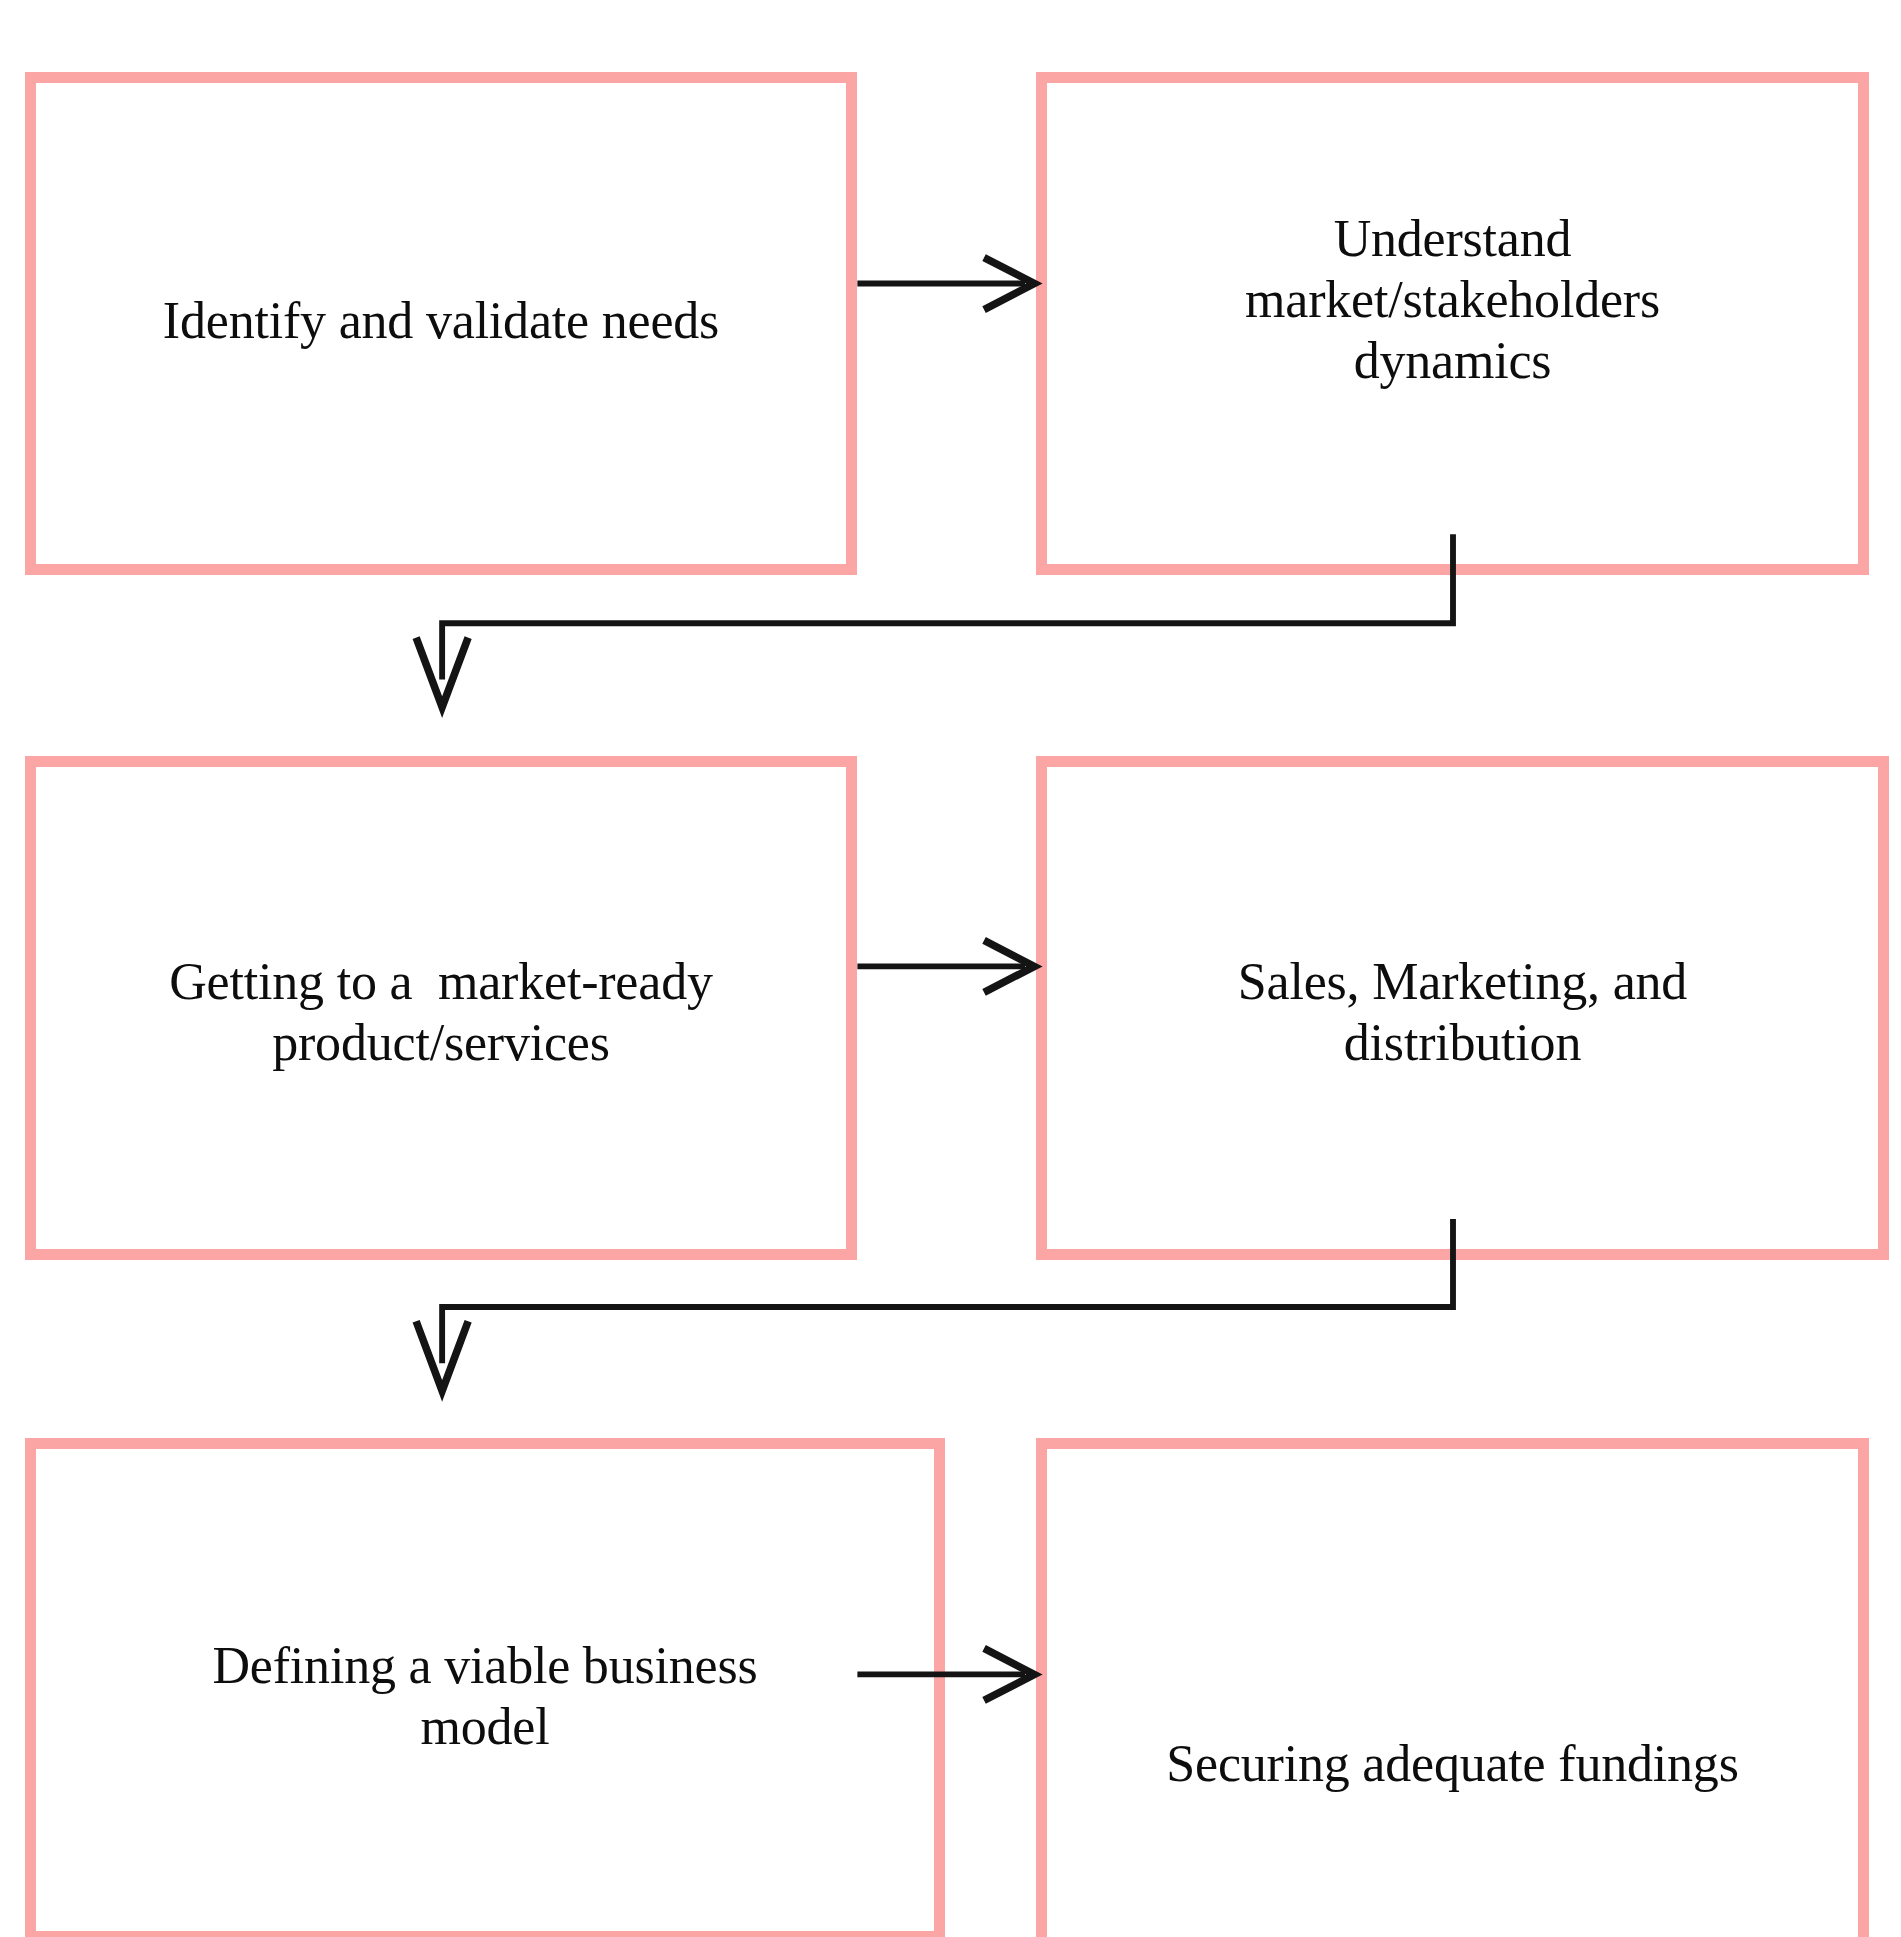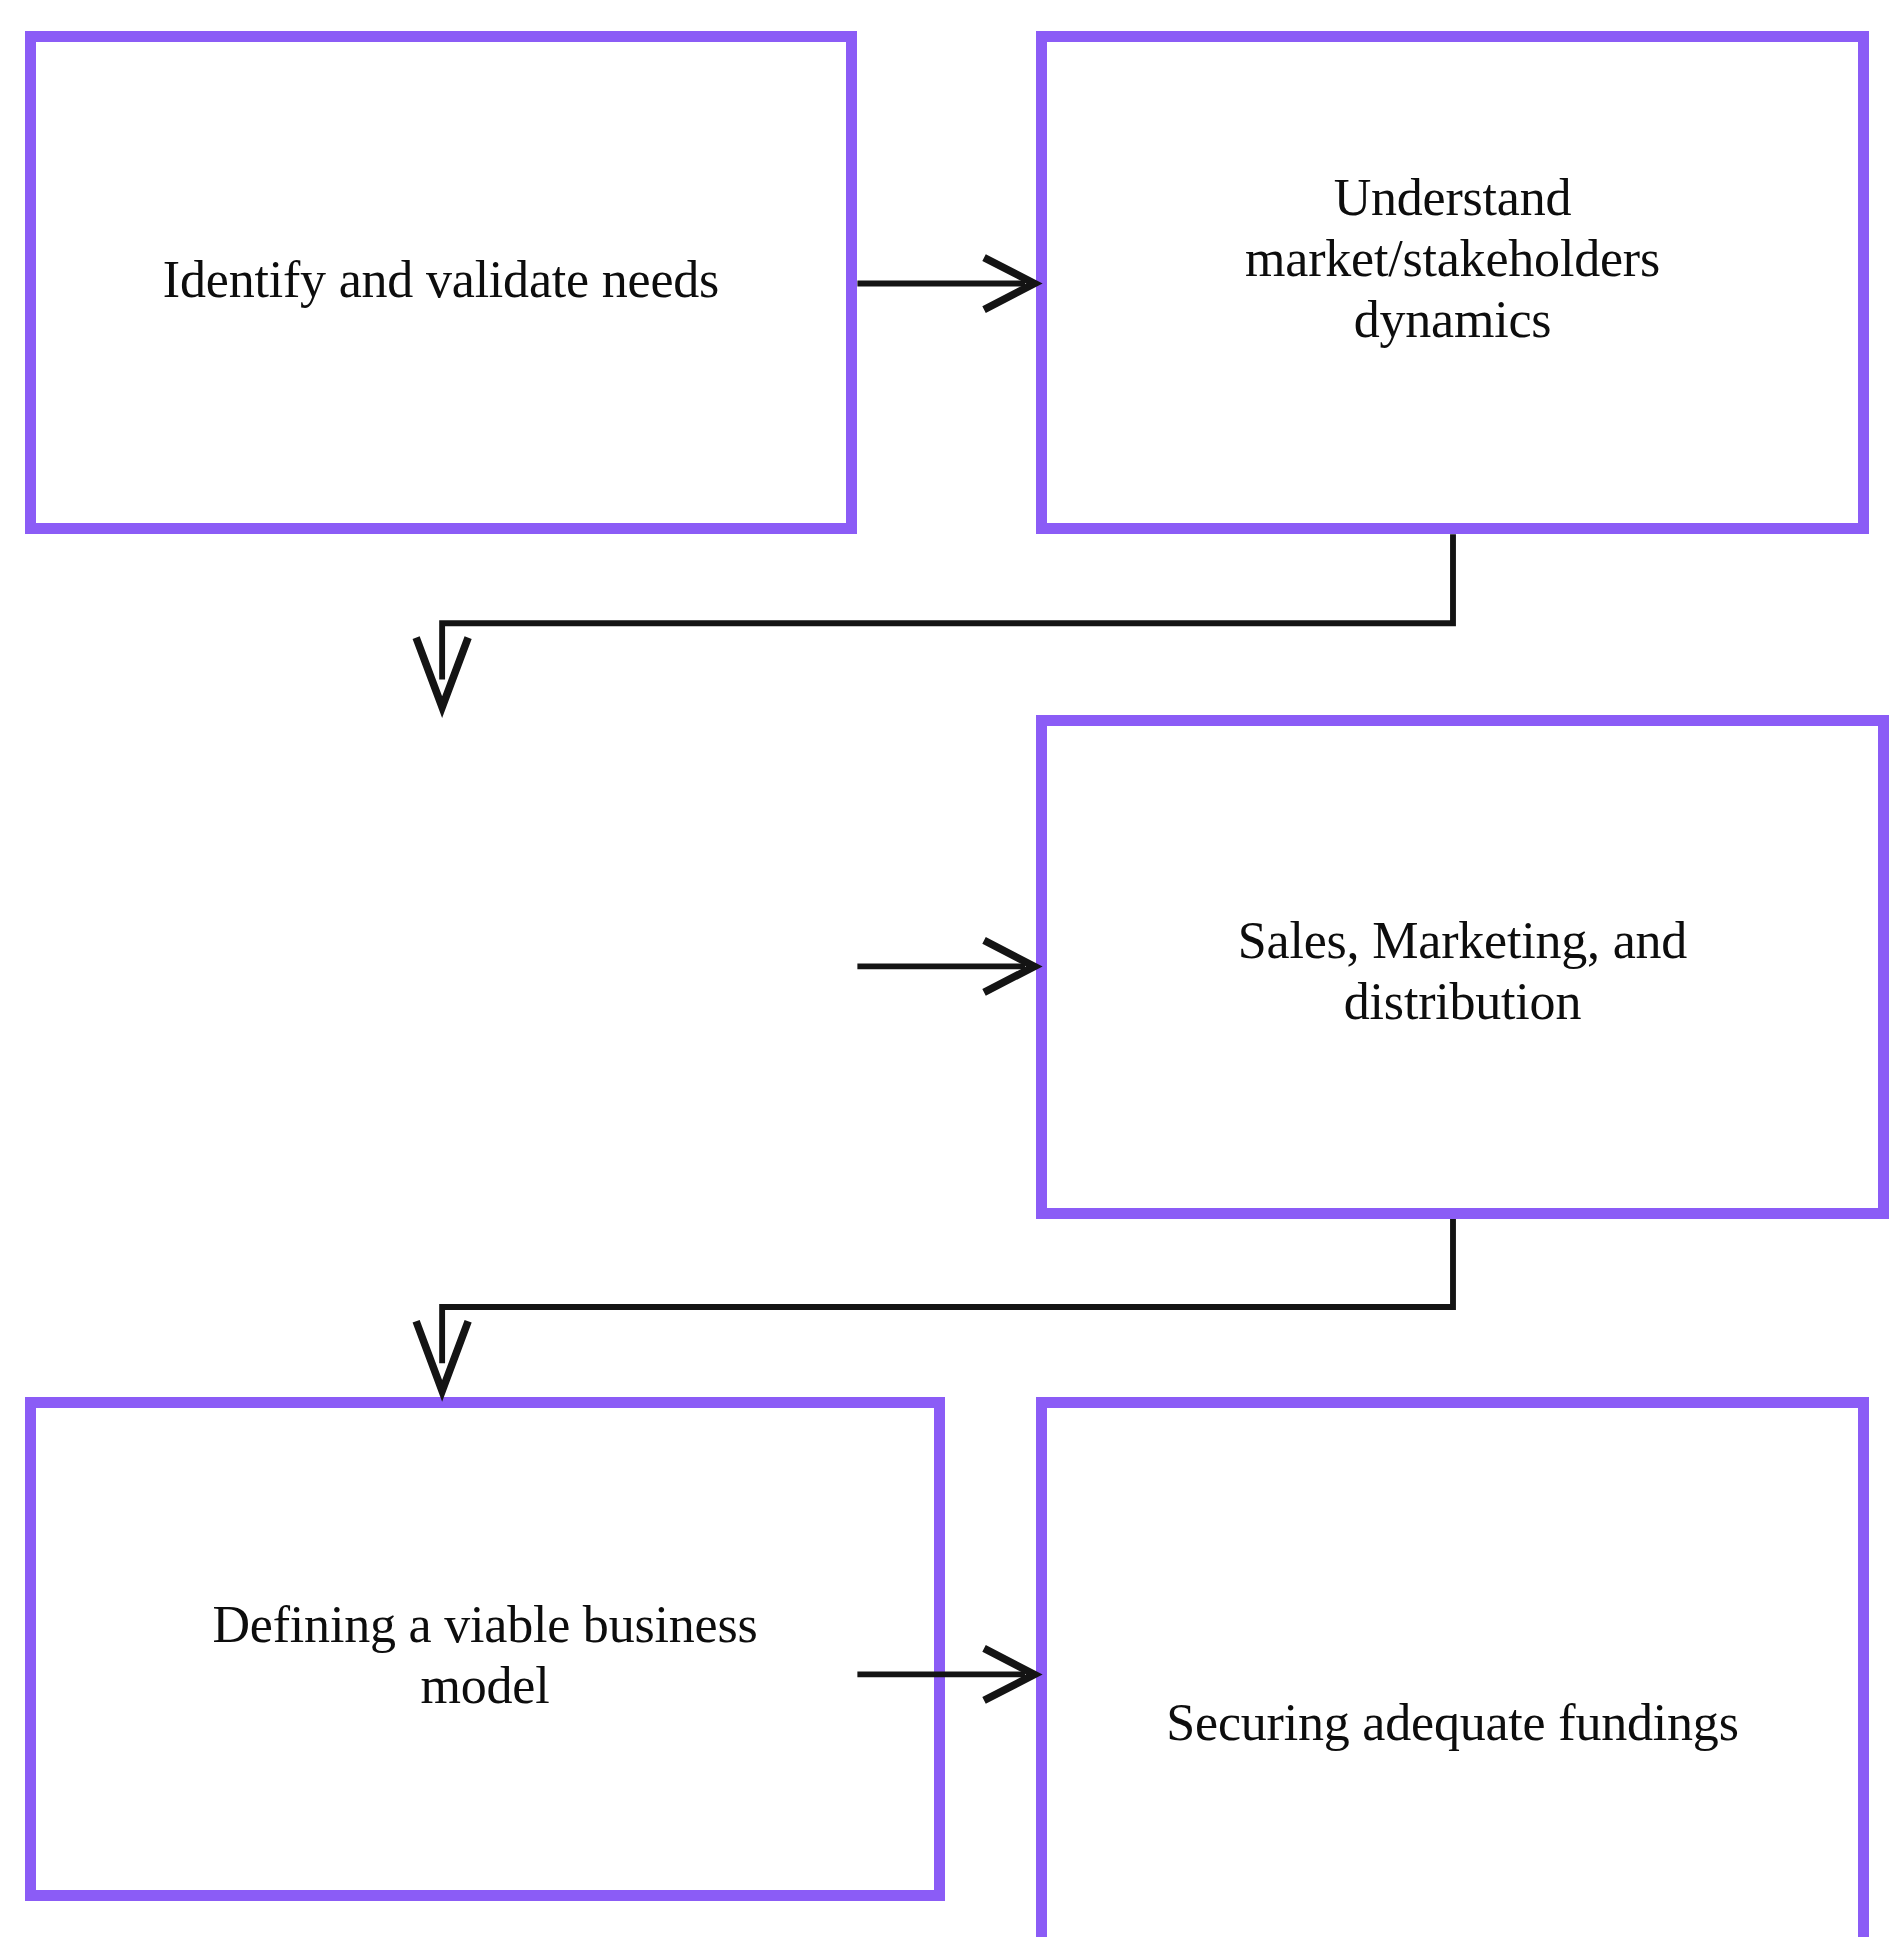--- a/index.html
+++ b/index.html
@@ -18,24 +18,25 @@
     height: 1937px;
     background: #ffffff;
     overflow: hidden;
   }
 
   
   .node-box {
     position: absolute;
     box-sizing: border-box;
     background: #ffffff;
-    border: 11px solid #8b5cf6;
+    border: 11px solid #fca5a5;
     display: flex;
     align-items: center;
     justify-content: center;
+    margin-top: 41px;
   }
 
   .node-label {
     font-family: "Liberation Serif", "DejaVu Serif", serif;
     font-size: 52px;
     line-height: 1.17;
     color: #0d0d0d;
     text-align: center;
     letter-spacing: -0.2px;
     white-space: pre-wrap;
@@ -93,20 +94,24 @@
   <div class="node-box" id="box-identify-needs">
     <div class="node-label">Identify and validate needs</div>
   </div>
 
   <div class="node-box" id="box-understand-market">
     <div class="node-label">Understand
 market/stakeholders
 dynamics</div>
   </div>
 
+  <div class="node-box" id="box-market-ready">
+    <div class="node-label">Getting to a  market-ready
+product/services</div>
+  </div>
 
   <div class="node-box" id="box-sales-distribution">
     <div class="node-label">Sales, Marketing, and
 distribution</div>
   </div>
 
   <div class="node-box" id="box-business-model">
     <div class="node-label">Defining a viable business
 model</div>
   </div>

